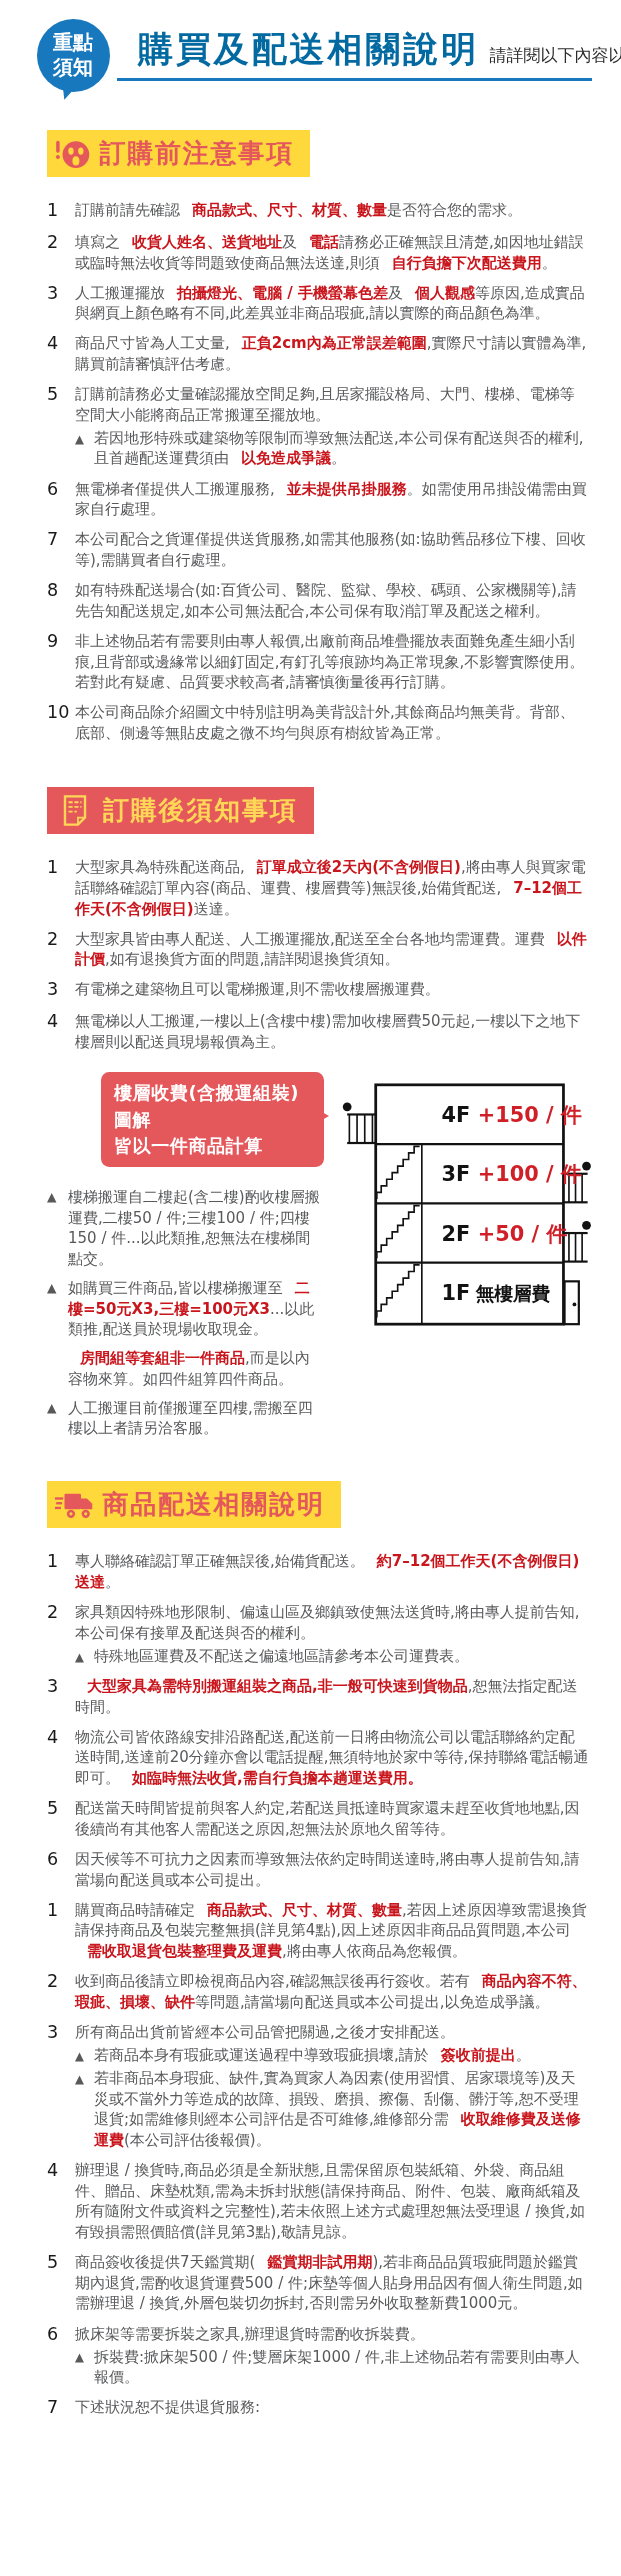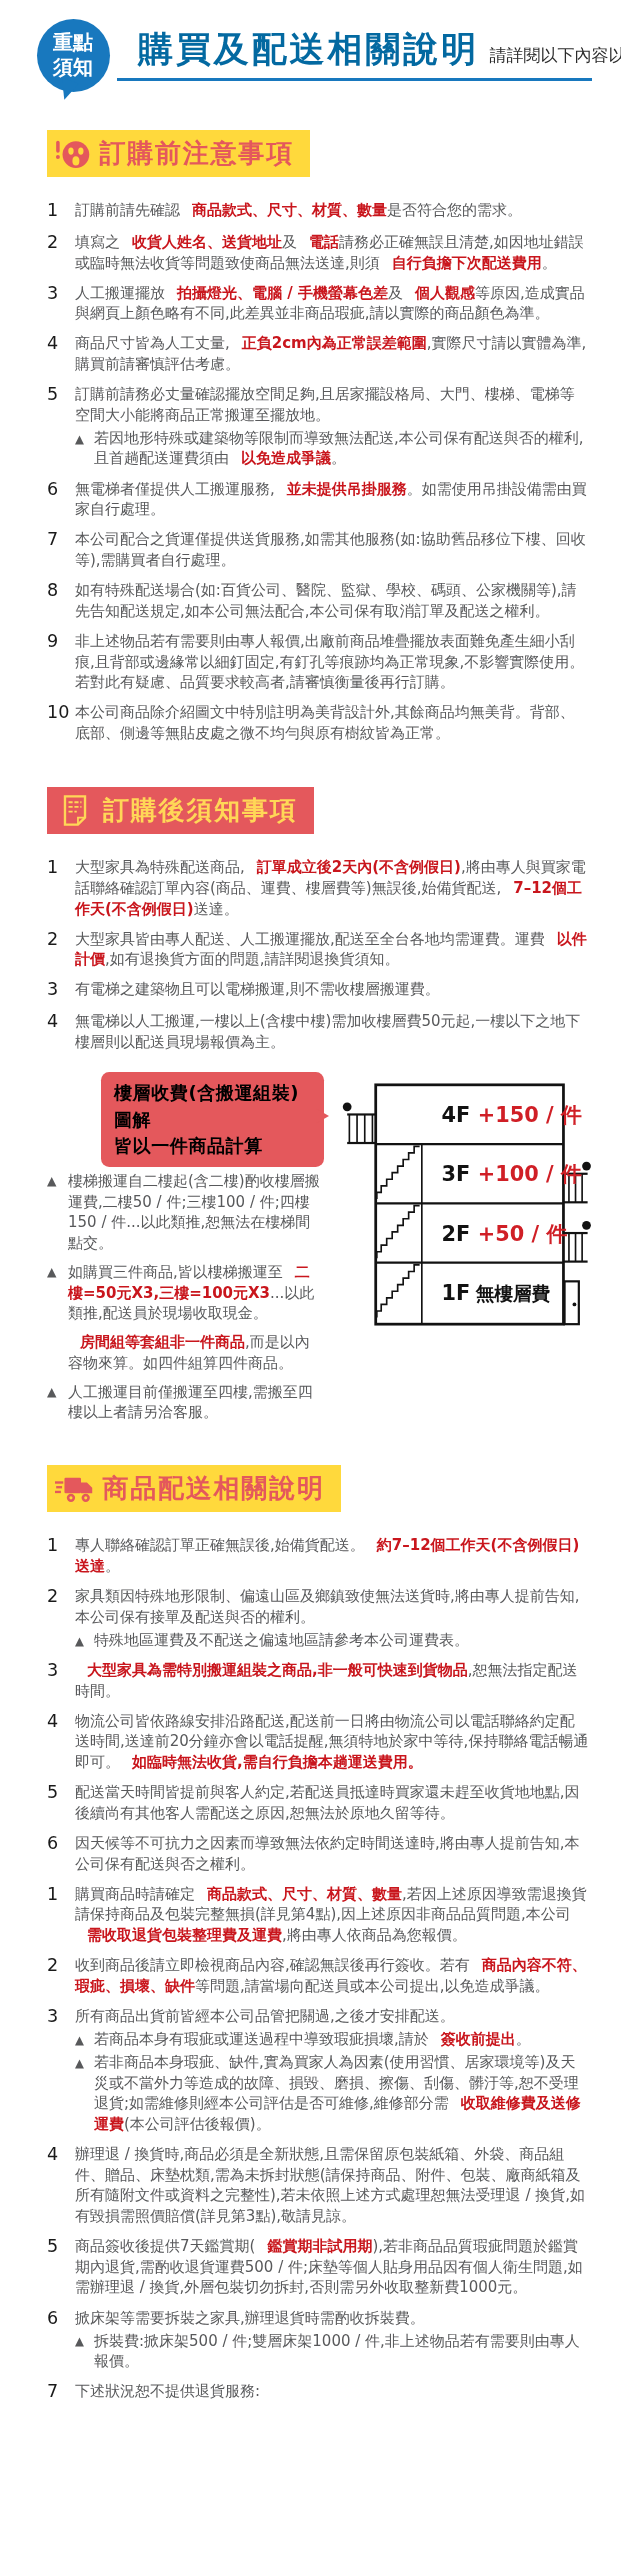--- a/index.html
+++ b/index.html
@@ -31,23 +31,23 @@
   .num{width:28px;flex-shrink:0;font-size:17.6px;font-weight:400;color:#1a1a1a;line-height:1.25;}
   .mark{width:21px;flex-shrink:0;font-size:12.3px;color:#58595b;padding-top:2.9px;}
   .ibody{flex:1;font-size:15px;line-height:1.38;color:#58595b;}
   .red{color:#c9161d;font-weight:700;padding-left:12px;}
   .sub{display:flex;margin-top:2.3px;}
   .tri2{width:19px;flex-shrink:0;font-size:11.7px;color:#58595b;padding-top:2.9px;}
 
   
   .fee-wrap{display:flex;gap:10.5px;margin-top:20px;}
   .fee-left{flex:1;min-width:0;}
-  .fee-bubble{position:relative;display:inline-block;background:#e4585c;color:#000000;
+  .fee-bubble{position:relative;display:inline-block;background:#e4585c;color:#ffffff;
               border-radius:8.2px;padding:8.2px 13px;font-size:18px;font-weight:700;
-              line-height:1.45;margin:0 0 4px 54px;letter-spacing:0.6px;}
+              line-height:1.45;margin:0 0 20px 54px;letter-spacing:0.6px;}
   .fee-bubble::after{content:"";position:absolute;right:-13px;top:38%;width:0;height:0;
               border:8.2px solid transparent;border-left:14px solid #e4585c;}
   .fee-right{width:258px;flex-shrink:0;}
   .notes .item{margin-bottom:8.2px;}
 </style>
 </head>
 <body>
 
 <div class="page">
 
@@ -269,21 +269,21 @@
         <div class="item">
           <span class="num">4</span>
           <div class="ibody"><span>物流公司皆依路線安排沿路配送,配送前一日將由物流公司以電話聯絡約定配送時間,送達前20分鐘亦會以電話提醒,無須特地於家中等待,保持聯絡電話暢通即可。</span><span class="red">如臨時無法收貨,需自行負擔本趟運送費用。</span></div>
         </div>
         <div class="item">
           <span class="num">5</span>
           <div class="ibody"><span>配送當天時間皆提前與客人約定,若配送員抵達時買家還未趕至收貨地地點,因後續尚有其他客人需配送之原因,恕無法於原地久留等待。</span></div>
         </div>
         <div class="item">
           <span class="num">6</span>
-          <div class="ibody"><span>因天候等不可抗力之因素而導致無法依約定時間送達時,將由專人提前告知,本公司保有配送與否之權利。</span></div>
+          <div class="ibody"><span>因天候等不可抗力之因素而導致無法依約定時間送達時,將由專人提前告知,請當場向配送員或本公司提出。</span></div>
         </div>
       </div>
   </section>
 
   <section>
     <div class="items">
         <div class="item">
           <span class="num">1</span>
           <div class="ibody"><span>購買商品時請確定</span><span class="red">商品款式、尺寸、材質、數量</span><span>,若因上述原因導致需退換貨請保持商品及包裝完整無損(詳見第4點),因上述原因非商品品質問題,本公司</span><span class="red">需收取退貨包裝整理費及運費</span><span>,將由專人依商品為您報價。</span></div>
         </div>

